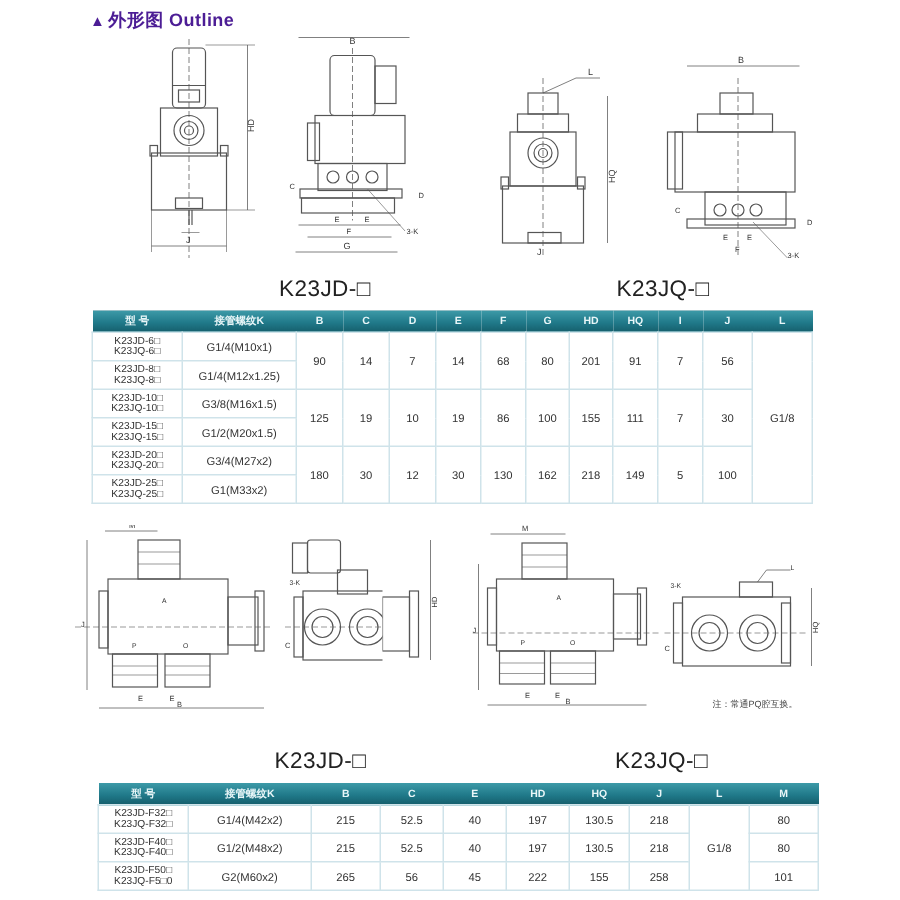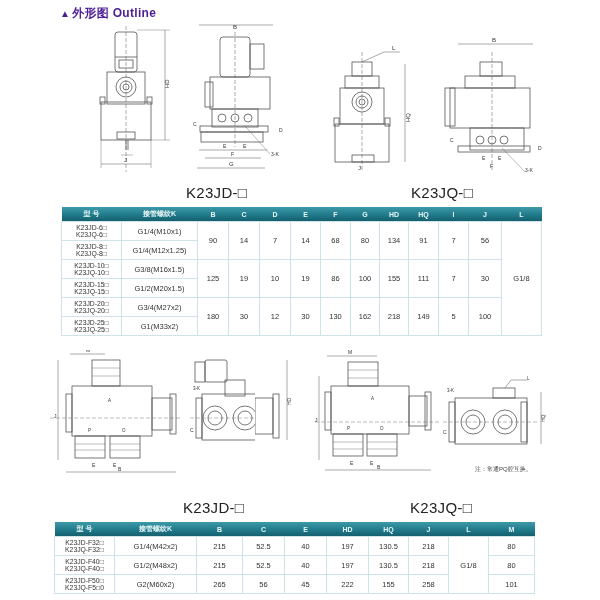--- a/index.html
+++ b/index.html
@@ -165,21 +165,21 @@
           <span>K23JD-6□</span>
           <span>K23JQ-6□</span>
         </td>
       <td>G1/4(M10x1)</td>
       <td rowspan="2">90</td>
       <td rowspan="2">14</td>
       <td rowspan="2">7</td>
       <td rowspan="2">14</td>
       <td rowspan="2">68</td>
       <td rowspan="2">80</td>
-      <td rowspan="2">134</td>
+      <td rowspan="2">201</td>
       <td rowspan="2">91</td>
       <td rowspan="2">7</td>
       <td rowspan="2">56</td>
       <td rowspan="6">G1/8</td>
     </tr>
     <tr style="height:19px">
       <td class="model">
           <span>K23JD-8□</span>
           <span>K23JQ-8□</span>
         </td>
@@ -330,21 +330,21 @@
   <line x1="128" y1="72" x2="222" y2="72" stroke-dasharray="4 2" stroke-width="0.4"></line>
   <line x1="226" y1="42" x2="226" y2="94" stroke-width="0.5"></line>
   <text x="230" y="72" font-size="5" fill="#333" stroke="none" transform="rotate(-90 230 72)">HQ</text>
   <text x="132" y="42" font-size="4.5" fill="#333" stroke="none">3-K</text>
   <text x="128" y="84" font-size="5" fill="#333" stroke="none">C</text>
 </svg>
 </div>
 <div class="note" style="left:475px; top:465px;">注：常通PQ腔互换。</div>
 <div class="caption" style="left:410px; top:499px;">K23JQ-□</div>
 
-<table class="spec" style="left:54px; top:522px; width:480px;">
+<table class="spec" style="left:65px; top:522px; width:480px;">
   <colgroup>
     <col style="width:60px">
       <col style="width:82px">
       <col style="width:46px">
       <col style="width:42px">
       <col style="width:42px">
     <col style="width:42px">
       <col style="width:40px">
       <col style="width:40px">
       <col style="width:40px">

